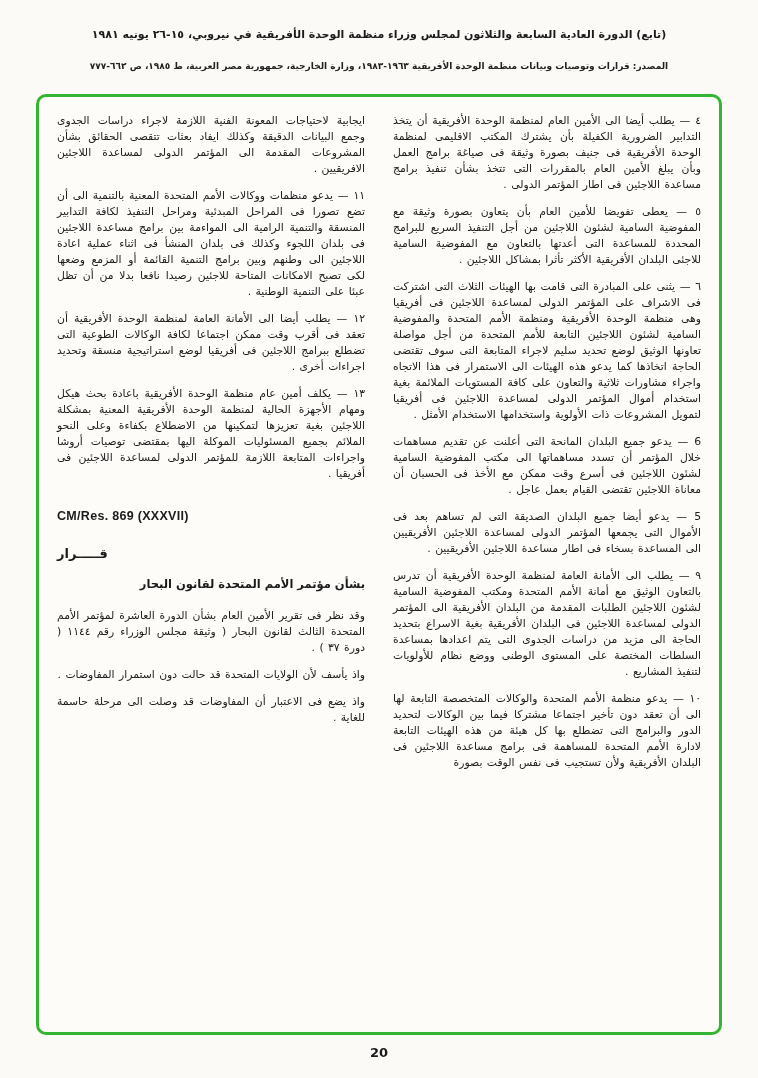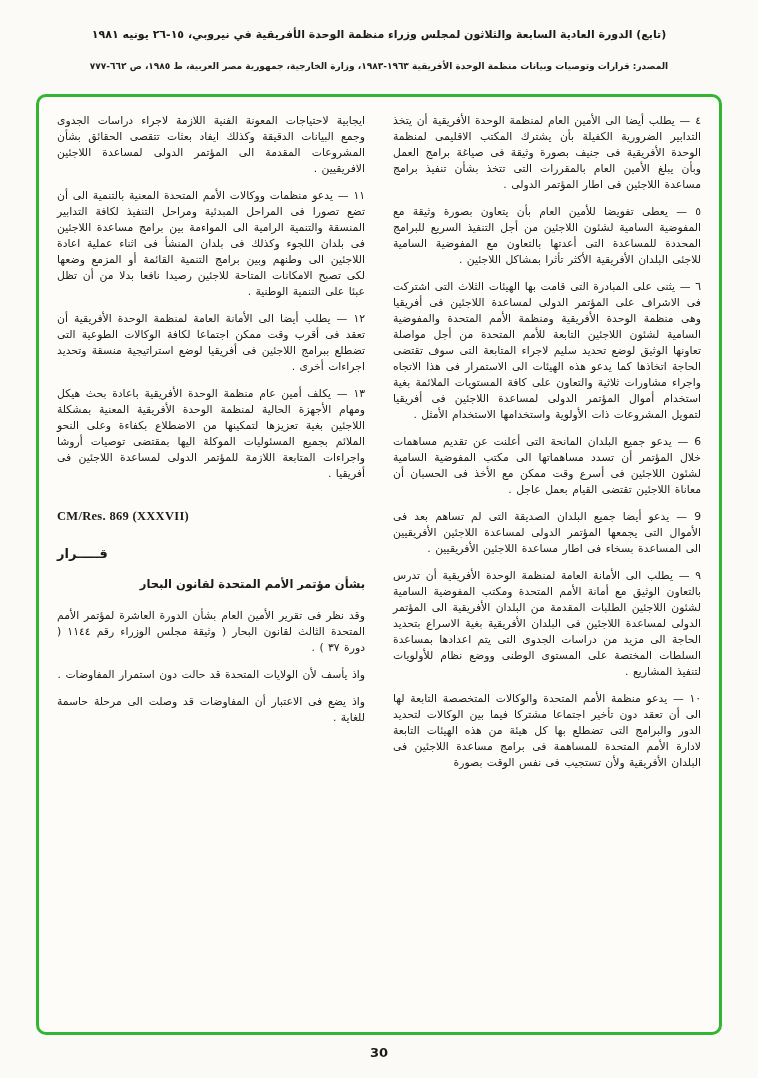--- a/index.html
+++ b/index.html
@@ -50,21 +50,21 @@
     font-size:10.8px;
     line-height:16px;
   }
   .col p{
     margin:0 0 11px 0;
     word-spacing:1px;
   }
   .cm-ref{
     direction:ltr;
     text-align:left;
-    font-family:Liberation Serif, serif;
+    font-family:Liberation Sans, sans-serif;
     font-weight:bold;
     font-size:12.5px;
     margin:26px 0 22px 0;
     letter-spacing:0.3px;
   }
   .res-title{
     text-align:left;
     font-weight:bold;
     font-size:13px;
     margin:0 0 14px 0;
@@ -94,21 +94,21 @@
 </header>
 
 <main class="frame">
   <div class="columns">
 
     <section class="col">
       <p>٤ — يطلب أيضا الى الأمين العام لمنظمة الوحدة الأفريقية أن يتخذ التدابير الضرورية الكفيلة بأن يشترك المكتب الاقليمى لمنظمة الوحدة الأفريقية فى جنيف بصورة وثيقة فى صياغة برامج العمل وبأن يبلغ الأمين العام بالمقررات التى تتخذ بشأن تنفيذ برامج مساعدة اللاجئين فى اطار المؤتمر الدولى .</p>
       <p>٥ — يعطى تفويضا للأمين العام بأن يتعاون بصورة وثيقة مع المفوضية السامية لشئون اللاجئين من أجل التنفيذ السريع للبرامج المحددة للمساعدة التى أعدتها بالتعاون مع المفوضية السامية للاجئى البلدان الأفريقية الأكثر تأثرا بمشاكل اللاجئين .</p>
       <p>٦ — يثنى على المبادرة التى قامت بها الهيئات الثلاث التى اشتركت فى الاشراف على المؤتمر الدولى لمساعدة اللاجئين فى أفريقيا وهى منظمة الوحدة الأفريقية ومنظمة الأمم المتحدة والمفوضية السامية لشئون اللاجئين التابعة للأمم المتحدة من أجل مواصلة تعاونها الوثيق لوضع تحديد سليم لاجراء المتابعة التى سوف تقتضى الحاجة اتخاذها كما يدعو هذه الهيئات الى الاستمرار فى هذا الاتجاه واجراء مشاورات ثلاثية والتعاون على كافة المستويات الملائمة بغية استخدام أموال المؤتمر الدولى لمساعدة اللاجئين فى أفريقيا لتمويل المشروعات ذات الأولوية واستخدامها الاستخدام الأمثل .</p>
       <p>6 — يدعو جميع البلدان المانحة التى أعلنت عن تقديم مساهمات خلال المؤتمر أن تسدد مساهماتها الى مكتب المفوضية السامية لشئون اللاجئين فى أسرع وقت ممكن مع الأخذ فى الحسبان أن معاناة اللاجئين تقتضى القيام بعمل عاجل .</p>
-      <p>9 — يدعو أيضا جميع البلدان الصديقة التى لم تساهم بعد فى الأموال التى يجمعها المؤتمر الدولى لمساعدة اللاجئين الأفريقيين الى المساعدة بسخاء فى اطار مساعدة اللاجئين الأفريقيين .</p>
+      <p>5 — يدعو أيضا جميع البلدان الصديقة التى لم تساهم بعد فى الأموال التى يجمعها المؤتمر الدولى لمساعدة اللاجئين الأفريقيين الى المساعدة بسخاء فى اطار مساعدة اللاجئين الأفريقيين .</p>
       <p>٩ — يطلب الى الأمانة العامة لمنظمة الوحدة الأفريقية أن تدرس بالتعاون الوثيق مع أمانة الأمم المتحدة ومكتب المفوضية السامية لشئون اللاجئين الطلبات المقدمة من البلدان الأفريقية الى المؤتمر الدولى لمساعدة اللاجئين فى البلدان الأفريقية بغية الاسراع بتحديد الحاجة الى مزيد من دراسات الجدوى التى يتم اعدادها بمساعدة السلطات المختصة على المستوى الوطنى ووضع نظام للأولويات لتنفيذ المشاريع .</p>
       <p>١٠ — يدعو منظمة الأمم المتحدة والوكالات المتخصصة التابعة لها الى أن تعقد دون تأخير اجتماعا مشتركا فيما بين الوكالات لتحديد الدور والبرامج التى تضطلع بها كل هيئة من هذه الهيئات التابعة لادارة الأمم المتحدة للمساهمة فى برامج مساعدة اللاجئين فى البلدان الأفريقية ولأن تستجيب فى نفس الوقت بصورة</p>
     </section>
 
     <section class="col">
       <p>ايجابية لاحتياجات المعونة الفنية اللازمة لاجراء دراسات الجدوى وجمع البيانات الدقيقة وكذلك ايفاد بعثات تتقصى الحقائق بشأن المشروعات المقدمة الى المؤتمر الدولى لمساعدة اللاجئين الافريقيين .</p>
       <p>١١ — يدعو منظمات ووكالات الأمم المتحدة المعنية بالتنمية الى أن تضع تصورا فى المراحل المبدئية ومراحل التنفيذ لكافة التدابير المنسقة والتنمية الرامية الى المواءمة بين برامج مساعدة اللاجئين فى بلدان اللجوء وكذلك فى بلدان المنشأ فى اثناء عملية اعادة اللاجئين الى وطنهم وبين برامج التنمية القائمة أو المزمع وضعها لكى تصبح الامكانات المتاحة للاجئين رصيدا نافعا بدلا من أن تظل عبئا على التنمية الوطنية .</p>
       <p>١٢ — يطلب أيضا الى الأمانة العامة لمنظمة الوحدة الأفريقية أن تعقد فى أقرب وقت ممكن اجتماعا لكافة الوكالات الطوعية التى تضطلع ببرامج اللاجئين فى أفريقيا لوضع استراتيجية منسقة وتحديد اجراءات أخرى .</p>
       <p>١٣ — يكلف أمين عام منظمة الوحدة الأفريقية باعادة بحث هيكل ومهام الأجهزة الحالية لمنظمة الوحدة الأفريقية المعنية بمشكلة اللاجئين بغية تعزيزها لتمكينها من الاضطلاع بكفاءة وعلى النحو الملائم بجميع المسئوليات الموكلة اليها بمقتضى توصيات أروشا واجراءات المتابعة اللازمة للمؤتمر الدولى لمساعدة اللاجئين فى أفريقيا .</p>
 
@@ -117,13 +117,13 @@
       <div class="res-subtitle">بشأن مؤتمر الأمم المتحدة لقانون البحار</div>
 
       <p>وقد نظر فى تقرير الأمين العام بشأن الدورة العاشرة لمؤتمر الأمم المتحدة الثالث لقانون البحار ( وثيقة مجلس الوزراء رقم ١١٤٤ ( دورة ٣٧ ) .</p>
       <p>واذ يأسف لأن الولايات المتحدة قد حالت دون استمرار المفاوضات .</p>
       <p>واذ يضع فى الاعتبار أن المفاوضات قد وصلت الى مرحلة حاسمة للغاية .</p>
     </section>
 
   </div>
 </main>
 
-<footer class="page-number">30</footer>
+<footer class="page-number">20</footer>
 
 </body></html>

